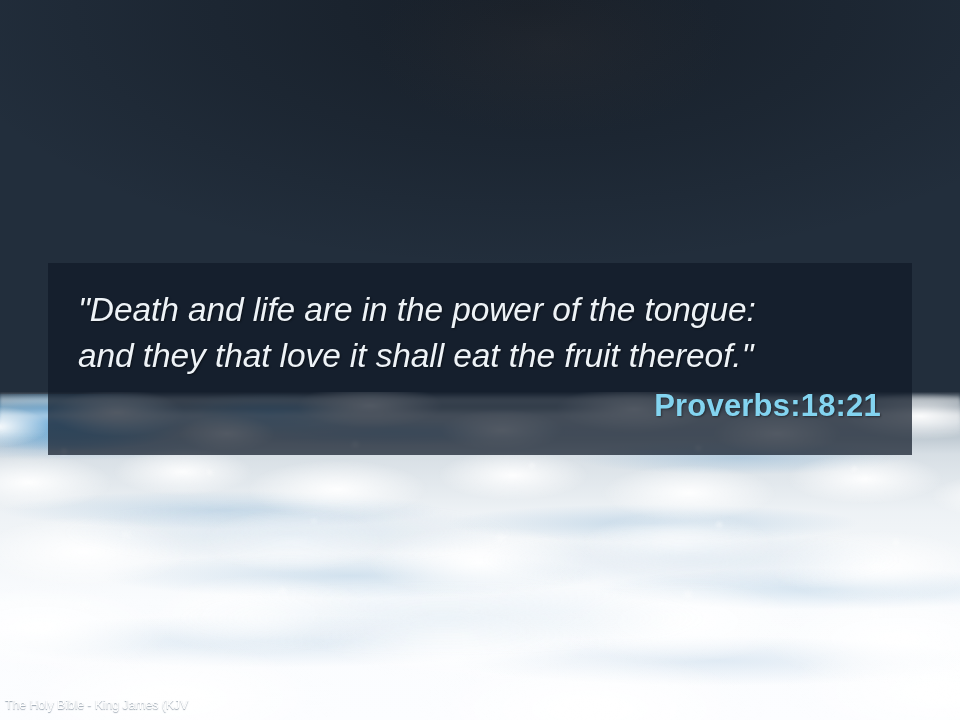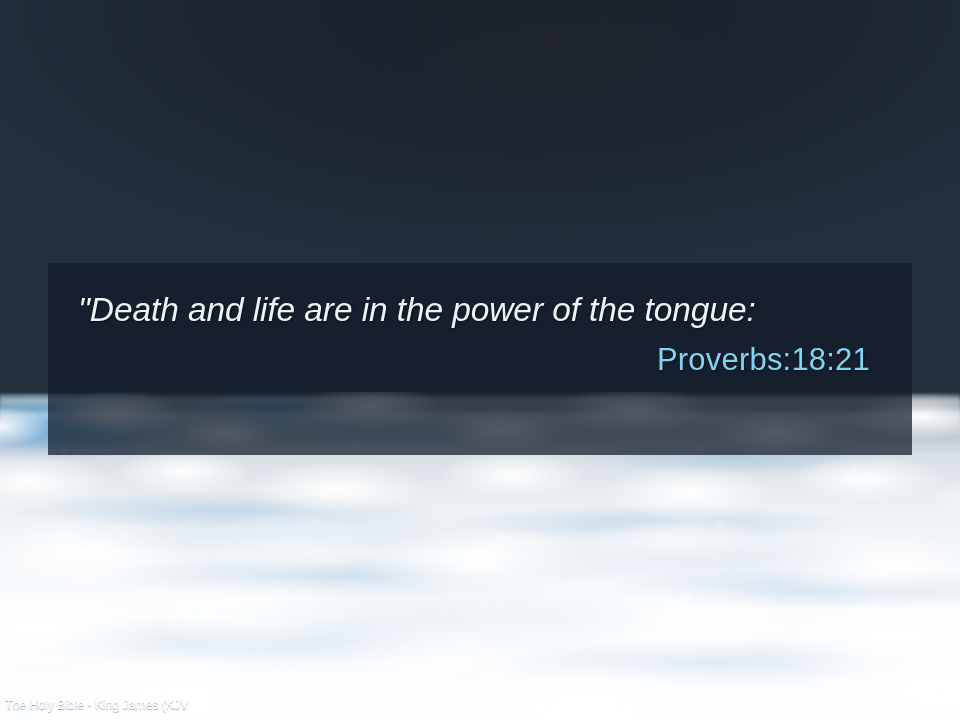--- a/index.html
+++ b/index.html
@@ -228,26 +228,26 @@
     line-height: 46px;
     font-style: italic;
     font-weight: 400;
     letter-spacing: -0.1px;
     text-align: left;
     text-shadow: 1px 1px 2px rgba(0,0,0,0.45);
     white-space: nowrap;
   }
   .quote-line { display: block; }
   .quote-ref {
-    margin: 8px 12px 0 0;
+    margin: 8px 1px 0 0;
     text-align: right;
     color: #83d4f0;
     font-size: 31px;
     line-height: 38px;
-    font-weight: 400;
+    font-weight: 700;
     letter-spacing: 0.2px;
     text-shadow: 1px 1px 2px rgba(0,0,0,0.4);
   }
 
   
   .caption {
     position: absolute;
     left: 5px;
     top: 697px;
     color: #ffffff;
@@ -276,19 +276,20 @@
     <div class="shadowlayer"></div>
     <div class="puffs"></div>
     <div class="texture"></div>
     <div class="undershade"></div>
     <div class="horizon-wisps"></div>
   </div>
 
   <div class="quote-panel">
     <p class="quote-text">
       <span class="quote-line">"Death and life are in the power of the tongue:</span>
+      <span class="quote-line">and they that love it shall eat the fruit thereof."</span>
     </p>
     <p class="quote-ref">Proverbs:18:21</p>
   </div>
 
   <div class="caption">The Holy Bible - King James (KJV</div>
 
 </div>
 
 </body></html>

